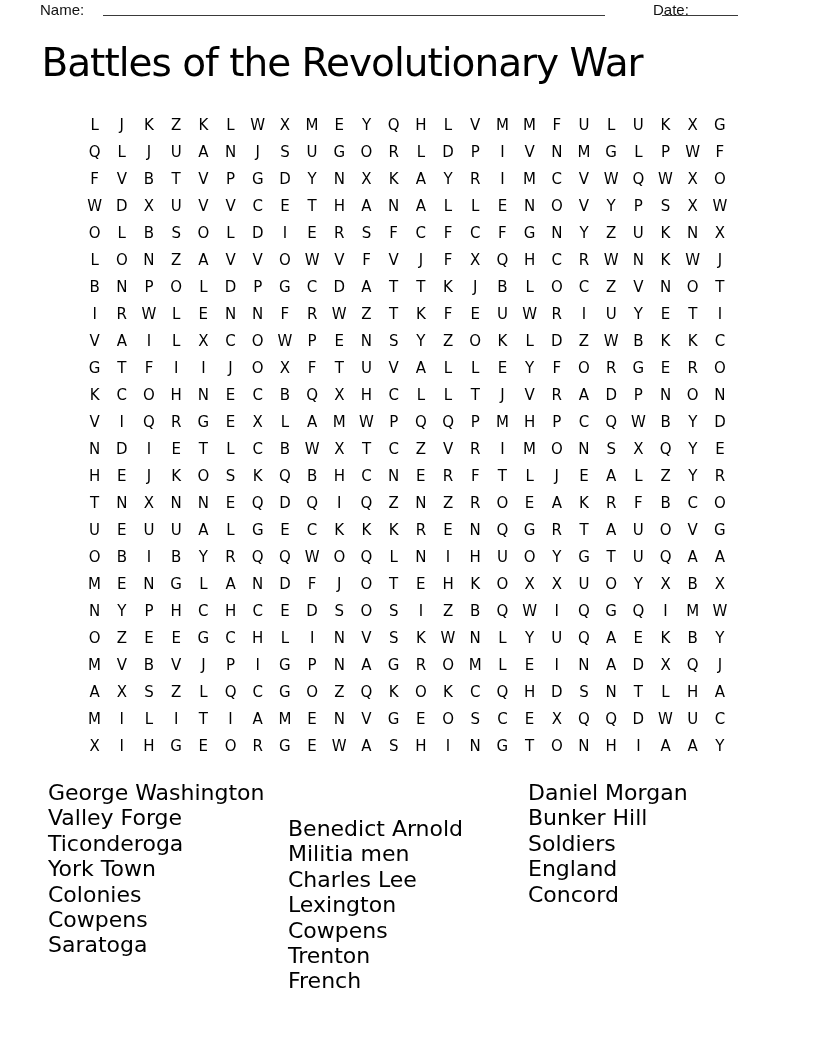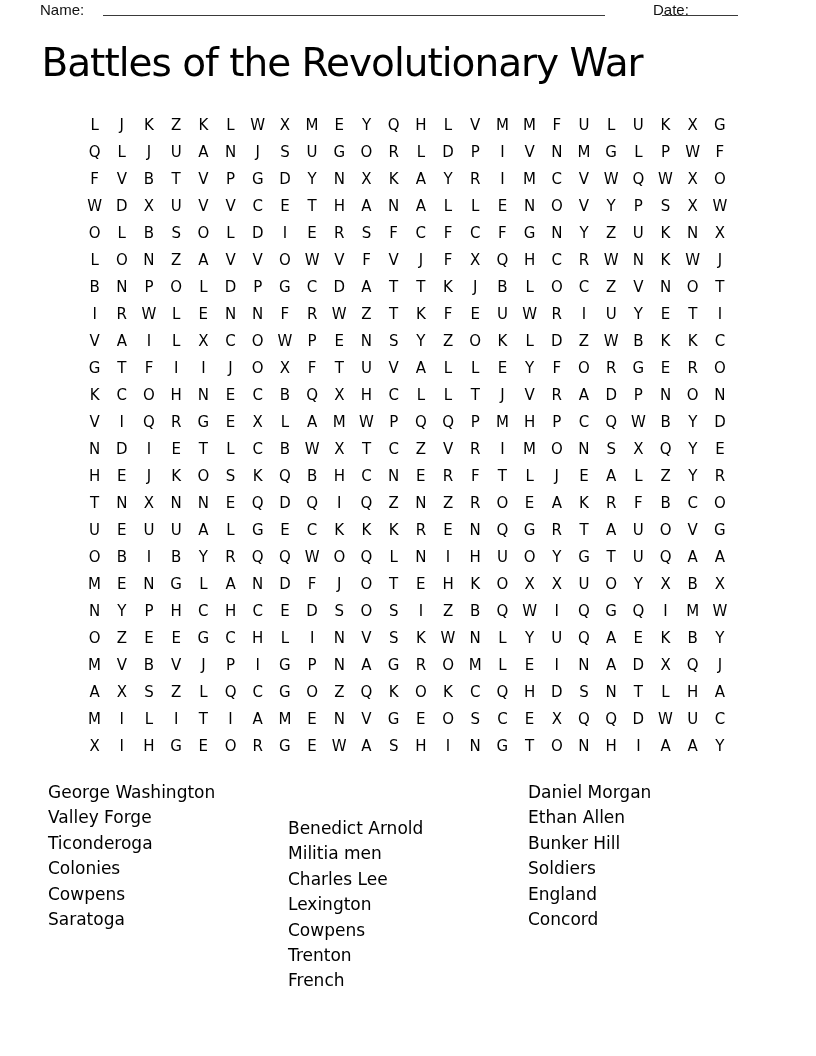--- a/index.html
+++ b/index.html
@@ -36,21 +36,21 @@
   }
   .cell{
     display:flex;align-items:center;justify-content:center;
     width:27.2px;height:27px;
     color:#000;
   }
   
   .words{position:absolute;top:780px;left:48px;width:720px;}
   .word-col{position:absolute;top:0;width:240px;
     font-family:"DejaVu Sans",sans-serif;
-    font-size:17px;line-height:25.4px;color:#000;}
+    font-size:22px;line-height:25.4px;color:#000;}
   .word-col.c0{left:0;}
   .word-col.c1{left:240px;margin-top:36px;}
   .word-col.c2{left:480px;}
   .word{white-space:nowrap;}
 </style>
 </head>
 <body>
 
 <div class="header">
   <span class="name-label">Name:</span>
@@ -638,34 +638,34 @@
     <div class="cell">A</div>
     <div class="cell">A</div>
     <div class="cell">Y</div>
   </div>
 
 <div class="words">
   <div class="word-col c0">
       <div class="word">George Washington</div>
       <div class="word">Valley Forge</div>
       <div class="word">Ticonderoga</div>
+      <div class="word">York Town</div>
       <div class="word">Colonies</div>
       <div class="word">Cowpens</div>
       <div class="word">Saratoga</div>
     </div>
   <div class="word-col c1">
       <div class="word">Benedict Arnold</div>
       <div class="word">Militia men</div>
       <div class="word">Charles Lee</div>
       <div class="word">Lexington</div>
       <div class="word">Cowpens</div>
       <div class="word">Trenton</div>
       <div class="word">French</div>
     </div>
   <div class="word-col c2">
       <div class="word">Daniel Morgan</div>
-      <div class="word">Ethan Allen</div>
       <div class="word">Bunker Hill</div>
       <div class="word">Soldiers</div>
       <div class="word">England</div>
       <div class="word">Concord</div>
     </div>
 </div>
 
 </body></html>

